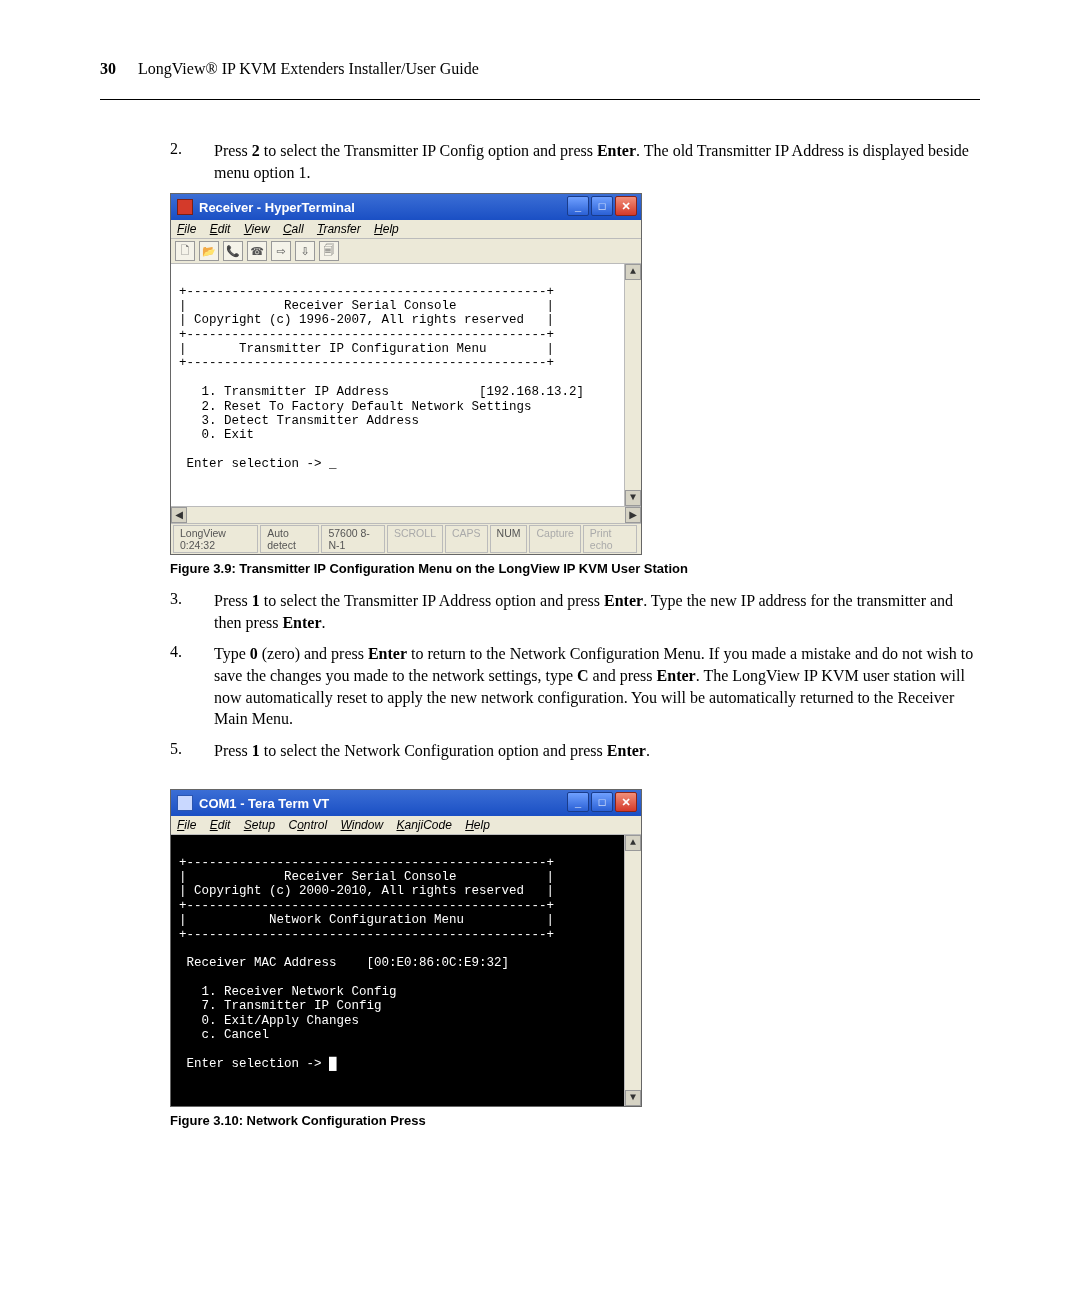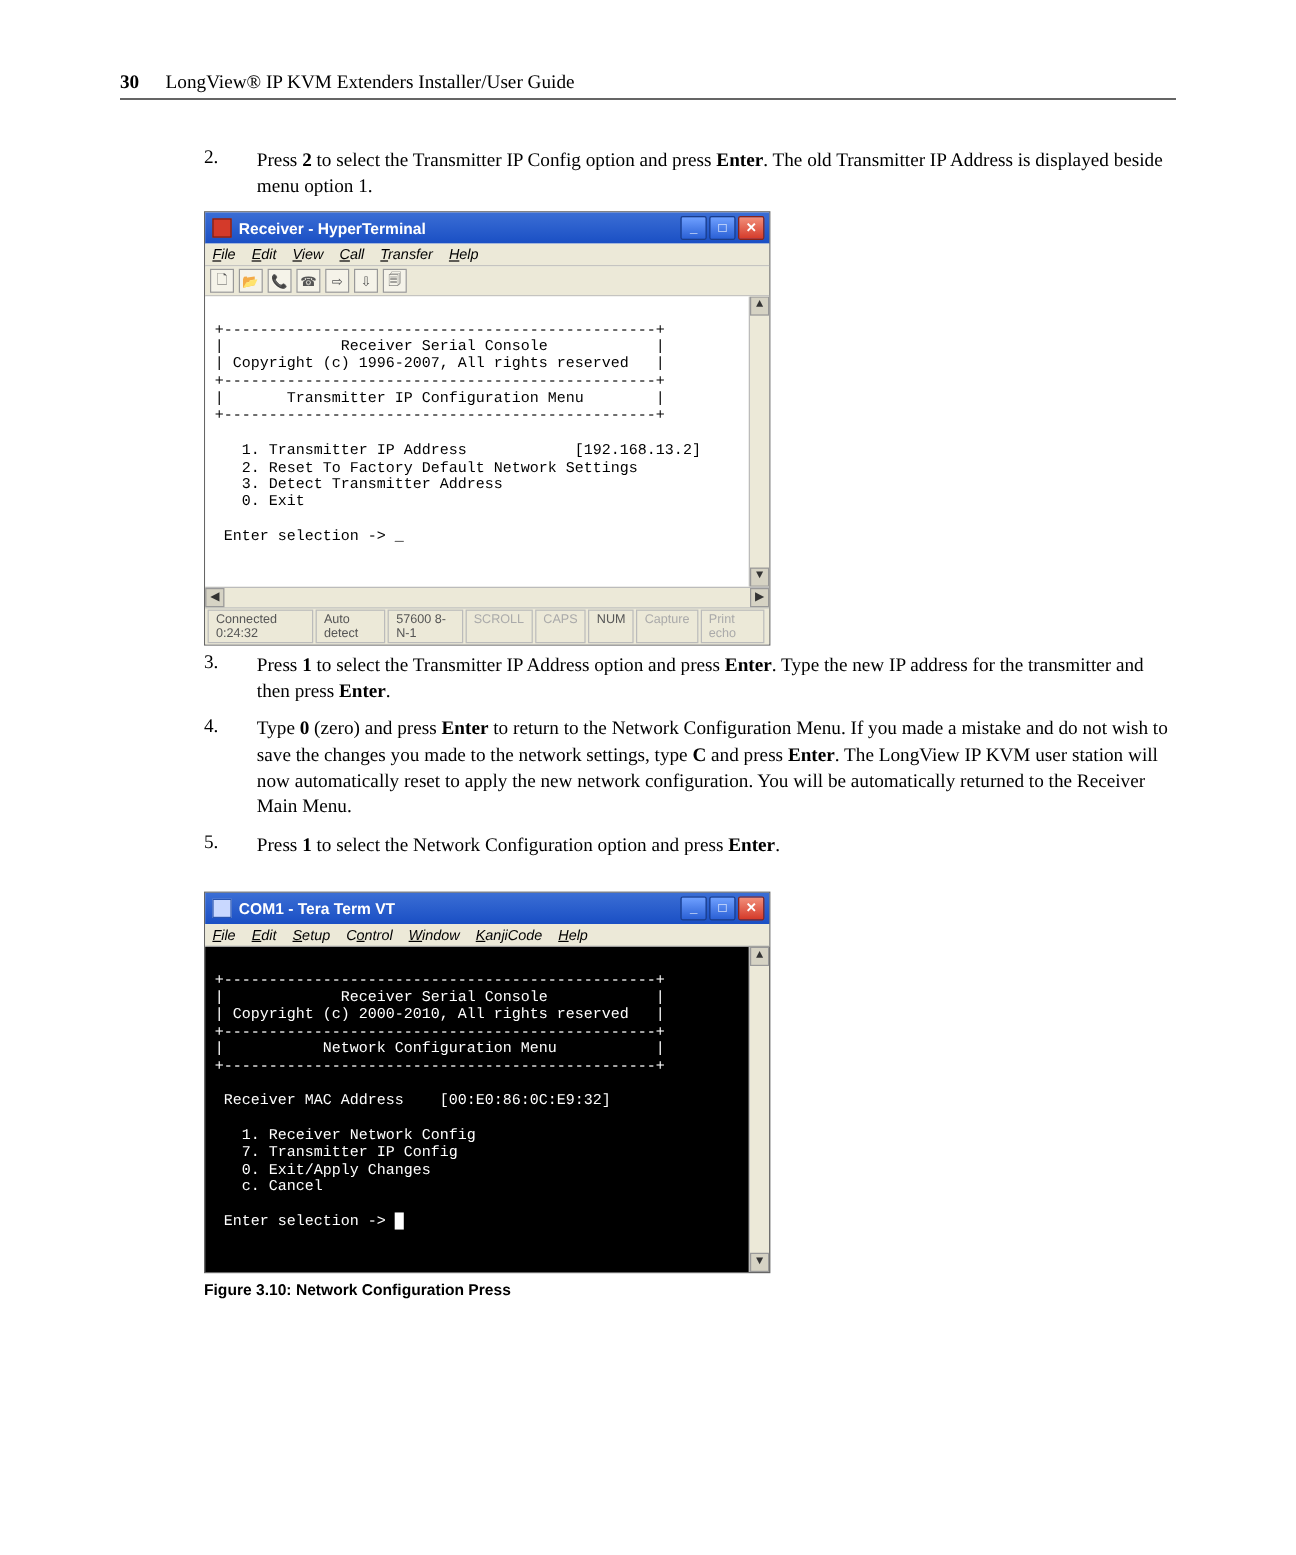--- a/index.html
+++ b/index.html
@@ -11,21 +11,21 @@
     color: #000;
   }
   .page {
     width: 1080px;
     margin: 0 auto;
     padding: 60px 100px 60px 100px;
     box-sizing: border-box;
   }
   .header {
     border-bottom: 1.5px solid #000;
-    padding-bottom: 4px;
+    padding-bottom: 21px;
     margin-bottom: 40px;
     font-size: 16px;
   }
   .pgnum { font-weight: bold; margin-right: 18px; }
   .step-list { margin-left: 70px; }
   .step-row { display: flex; margin-bottom: 10px; }
   .step-num { width: 28px; flex-shrink: 0; }
   .step-txt { flex: 1; line-height: 1.35; margin-left: 16px; }
   .bold { font-weight: bold; }
   .fig-caption {
@@ -33,21 +33,20 @@
     font-weight: bold;
     font-size: 13px;
     margin: 6px 0 14px 70px;
   }
   .terminal-wrap {
     margin: 10px 0 6px 70px;
     border: 1px solid #666;
   }
   .titlebar {
     display: flex;
-    align-items: center;
     justify-content: space-between;
     background: linear-gradient(#3b6ed5, #1a4fc4);
     color: #fff;
     font-family: Tahoma, Arial, sans-serif;
     font-size: 13px;
     font-weight: bold;
     padding: 2px 4px 2px 6px;
     height: 22px;
   }
   .titlebar-left { display:flex; align-items:center; gap:6px; }
@@ -200,30 +199,31 @@
       <div class="vscroll">
         <div class="arr up">▲</div>
         <div class="arr dn">▼</div>
       </div>
     </div>
     <div class="hscroll">
       <div class="arr l">◀</div>
       <div class="arr r">▶</div>
     </div>
     <div class="statusbar">
-      <div class="cell">Connected 0:24:32</div>
+      <div class="cell">LongView 0:24:32</div>
       <div class="cell">Auto detect</div>
       <div class="cell">57600 8-N-1</div>
       <div class="cell faded">SCROLL</div>
       <div class="cell faded">CAPS</div>
       <div class="cell">NUM</div>
       <div class="cell faded">Capture</div>
       <div class="cell faded">Print echo</div>
     </div>
   </div>
+  <div class="fig-caption">Figure 3.9: Transmitter IP Configuration Menu on the LongView IP KVM User Station</div>
 
   <div class="step-list">
     <div class="step-row">
       <div class="step-num">3.</div>
       <div class="step-txt">
         <span>Press </span><span class="bold">1</span><span> to select the Transmitter IP Address option and press </span><span class="bold">Enter</span><span>. Type the new IP address for the transmitter and then press </span><span class="bold">Enter</span><span>.</span>
       </div>
     </div>
     <div class="step-row">
       <div class="step-num">4.</div>

